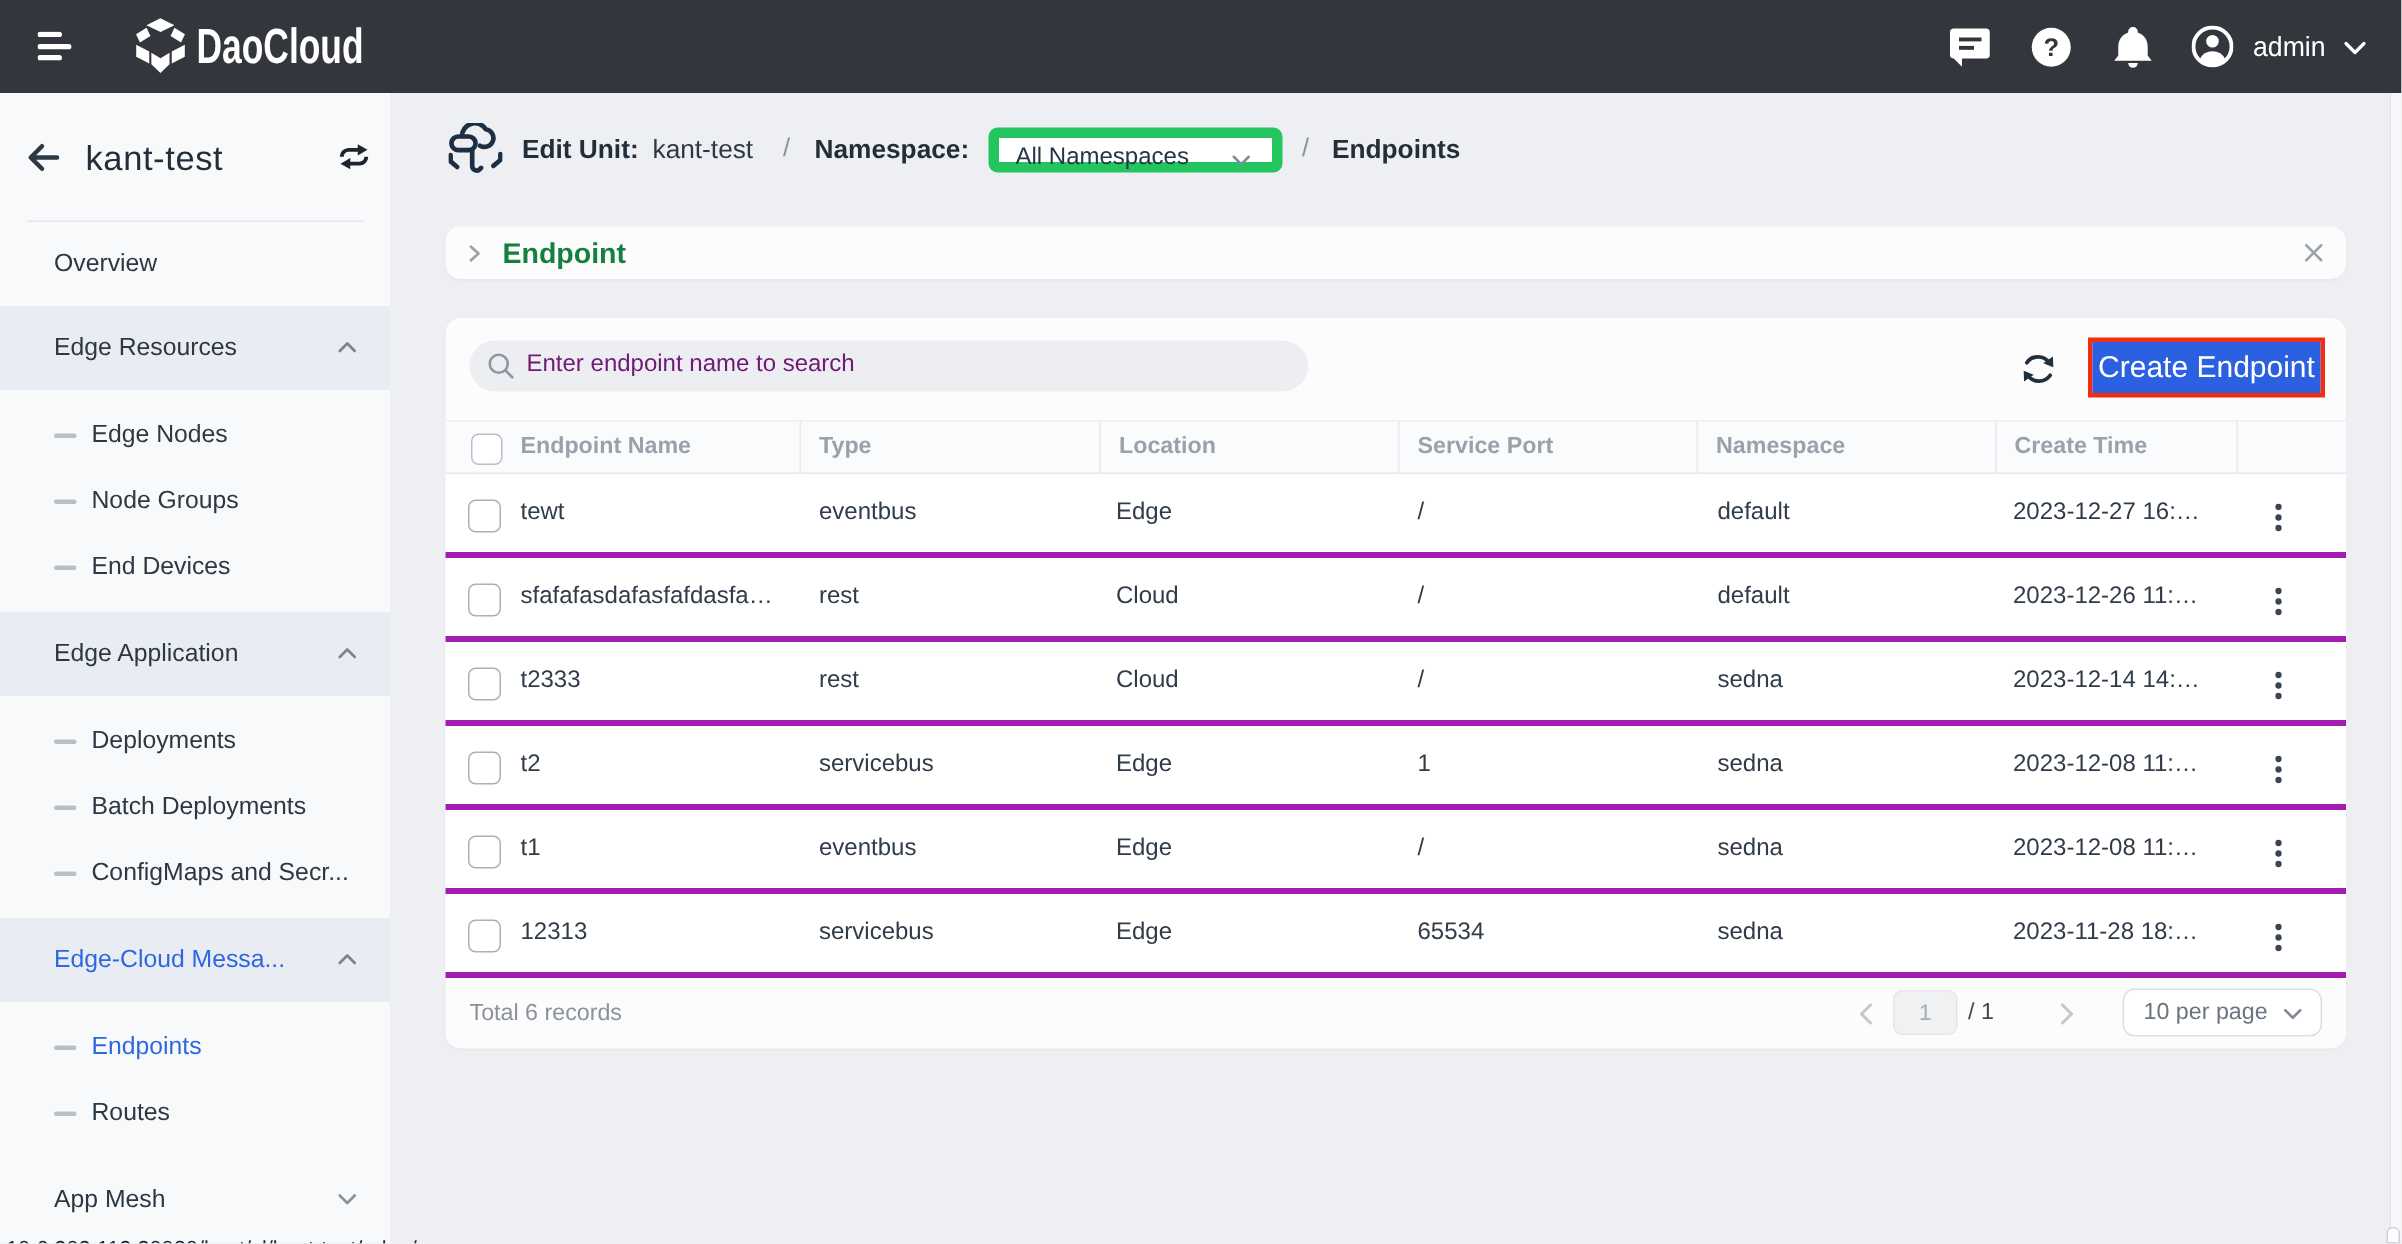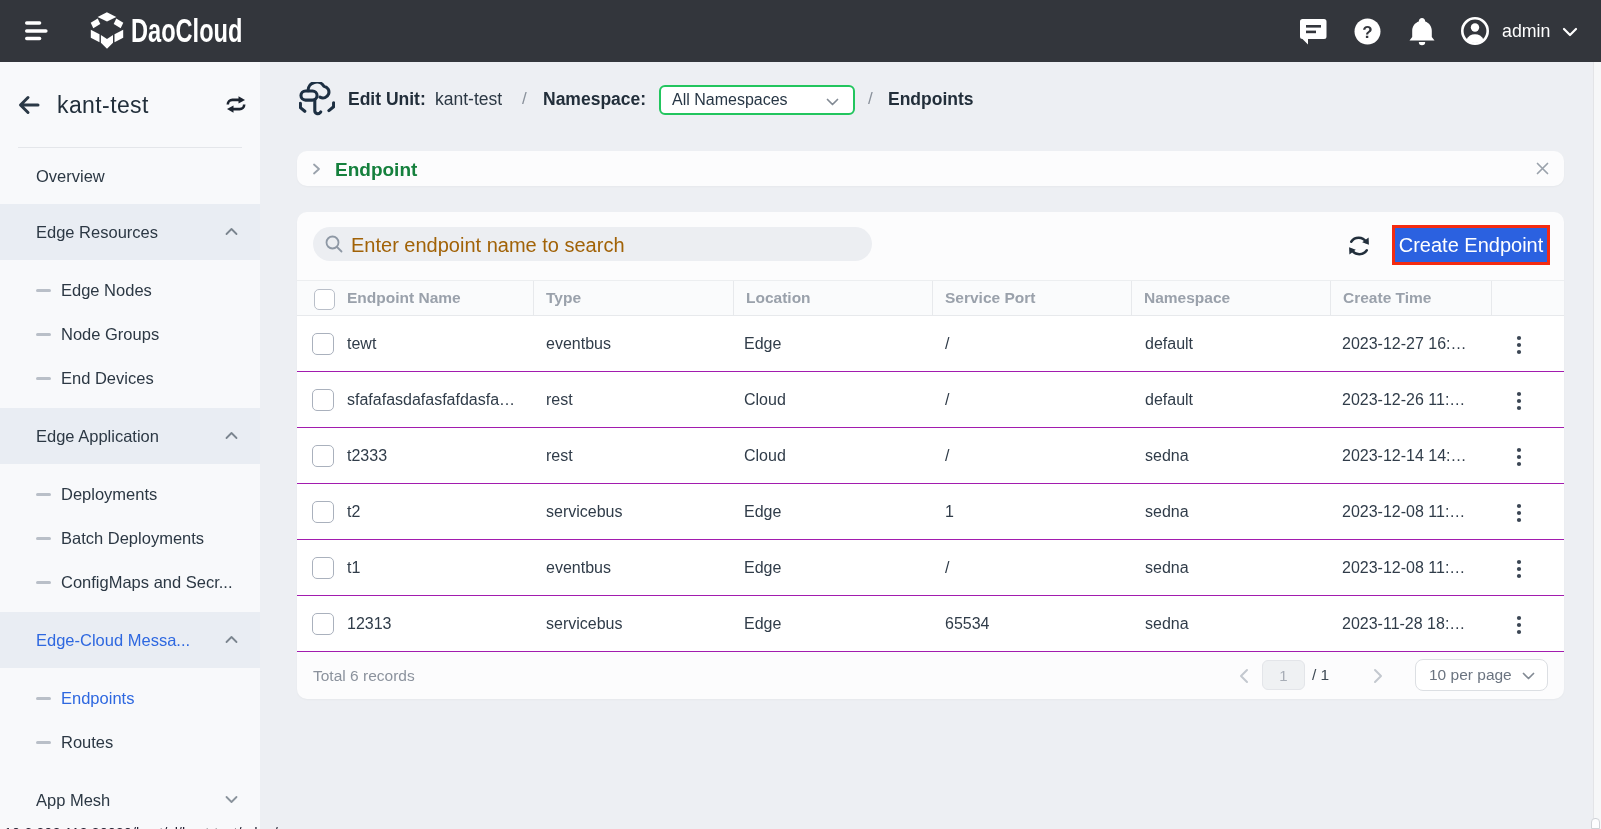--- a/index.html
+++ b/index.html
@@ -19,28 +19,28 @@
 .sub .lbl { position:absolute; left:61px; top:50%; transform:translateY(-50%); font-size:16.5px; color:#2c3844; }
 .blue { color:#2e68e0 !important; }
 .chev { position:absolute; right:22px; top:50%; margin-top:-5px; }
 
 
 #crumb { position:absolute; left:260px; top:62px; right:0; height:74px; }
 .panel { position:absolute; left:297px; top:151px; width:1267px; height:35px; background:#fcfcfd; border-radius:10px; box-shadow:0 1px 2px rgba(0,0,0,0.03); }
 #card { position:absolute; left:297px; top:212px; width:1267px; height:487px; background:#fcfcfd; border-radius:10px; box-shadow:0 1px 2px rgba(0,0,0,0.03); }
 
 .srch { position:absolute; left:16px; top:15px; width:559px; height:34px; background:#eceef2; border-radius:17px; }
-.srch span { position:absolute; left:38px; top:7px; font-size:20px; color:#a16207; }
+.srch span { position:absolute; left:38px; top:7px; font-size:16px; color:#701a75; }
 #btn-wrap { position:absolute; left:1095px; top:13px; width:158px; height:40px; border:3px solid #f32b11; }
 #btn { position:absolute; left:0; top:0; right:0; bottom:0; background:#2b61e0; color:#fff; font-size:20px; display:flex; align-items:center; justify-content:center; }
 
 
 #thead { position:absolute; left:0; top:68px; width:1267px; height:36px; background:#fafbfc; border-top:1px solid #eceef0; border-bottom:1px solid #e7e9ec; }
 .th { position:absolute; top:0; height:100%; display:flex; align-items:center; font-weight:bold; font-size:15.5px; color:#9aa1ab; border-left:1px solid #e7e9ec; padding-left:12px; }
-.row { position:absolute; left:0; width:1267px; height:56px; border-bottom:1px solid #a21caf; background:#fff; }
+.row { position:absolute; left:0; width:1267px; height:56px; border-bottom:4px solid #a21caf; background:#fff; }
 .td { position:absolute; top:0; height:100%; display:flex; align-items:center; font-size:16px; color:#303c49; }
 .cb { position:absolute; border:1.6px solid #aab1bd; border-radius:5px; background:#fff; }
 #tfoot { position:absolute; left:0; top:440px; width:1267px; height:47px; font-size:15.5px; color:#8b929d; }
 </style>
 </head>
 <body>
 
 <div id="nav">
 
   <svg class="abs" style="left:25px;top:21px" width="24" height="20" viewBox="0 0 24 20">
@@ -171,21 +171,21 @@
       <path d="M9 8.6 a8.6 8.6 0 0 1 15.9 -4.4 a5.9 5.9 0 1 1 -3.9 10.9"></path>
       <path d="M15.8 18 V28.6 a3.0 3.0 0 0 0 5.2 2.1 l0.7 -0.8"></path>
       <path d="M1.4 21.3 v4.3 l4.4 3.7"></path>
       <path d="M34.6 20.7 v4.0 l-4.7 3.9"></path>
     </g>
   </svg>
   <div class="abs" style="left:88px;top:27px;font-size:17.5px;font-weight:bold;color:#222e3a">Edit Unit:</div>
   <div class="abs" style="left:175px;top:27px;font-size:17.5px;color:#2c3844">kant-test</div>
   <div class="abs" style="left:262px;top:27px;font-size:17px;color:#8a919b">/</div>
   <div class="abs" style="left:283px;top:27px;font-size:17.5px;font-weight:bold;color:#222e3a">Namespace:</div>
-  <div class="abs" style="left:399px;top:23px;width:196px;height:30px;background:#fff;border:2px solid #22c55e;border-radius:6px">
+  <div class="abs" style="left:399px;top:23px;width:196px;height:30px;background:#fff;border:7px solid #22c55e;border-radius:6px">
     <span class="abs" style="left:11px;top:4px;font-size:16px;color:#273645">All Namespaces</span>
     <svg class="abs" style="right:14px;top:11px" width="13" height="9" viewBox="0 0 13 9">
         <polyline points="1.5,1.5 6.5,6.5 11.5,1.5" fill="none" stroke="#828a94" stroke-width="1.7" stroke-linecap="round" stroke-linejoin="round"></polyline>
       </svg>
   </div>
   <div class="abs" style="left:608px;top:27px;font-size:17px;color:#8a919b">/</div>
   <div class="abs" style="left:628px;top:27px;font-size:17.5px;font-weight:bold;color:#222e3a">Endpoints</div>
 </div>
 
 <div class="panel">

